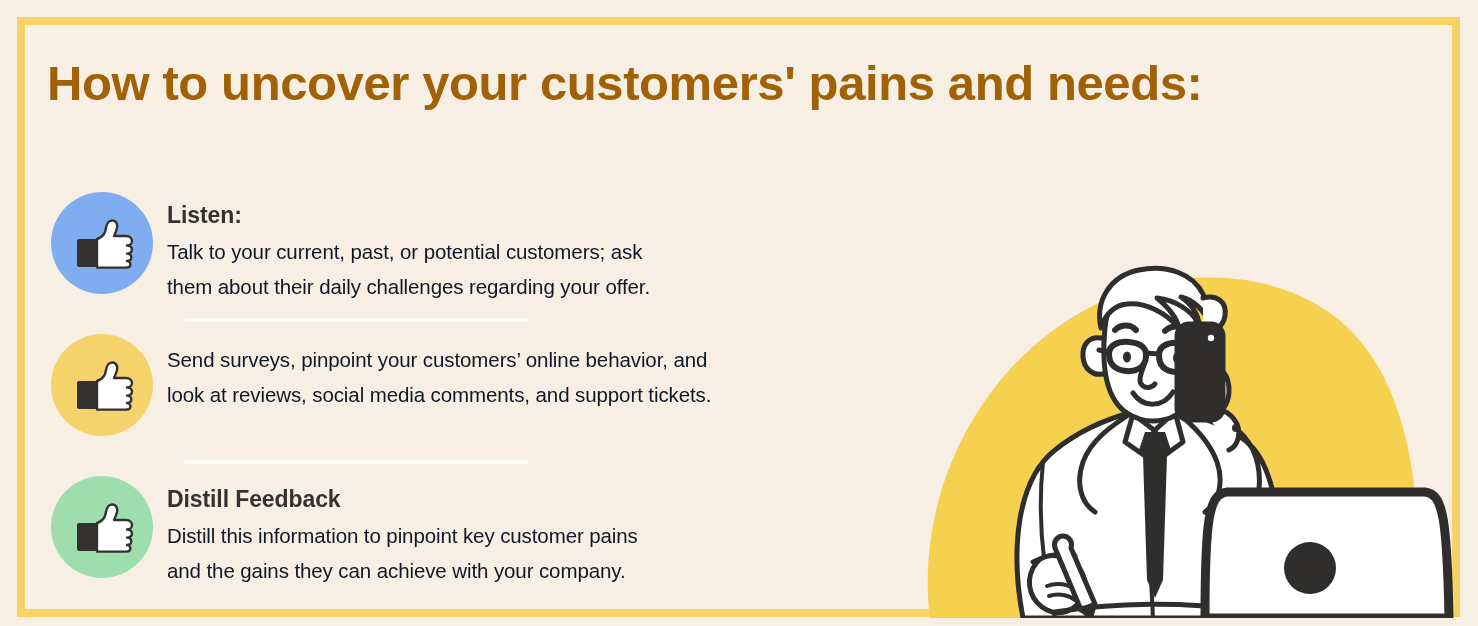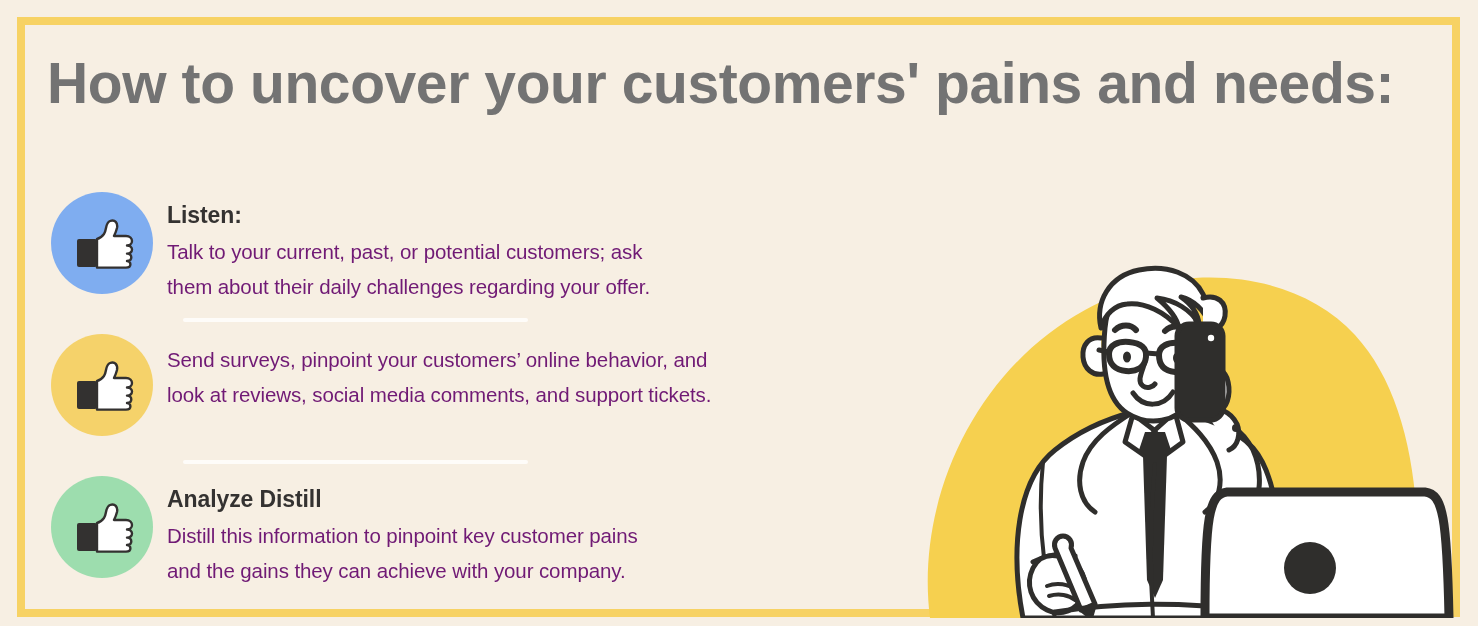--- a/index.html
+++ b/index.html
@@ -28,25 +28,25 @@
     border: 8px solid #F7D264;
     box-sizing: border-box;
     pointer-events: none;
   }
   
   #title {
     position: absolute;
     left: 47px;
     top: 50px;
     width: 1320px;
-    font-size: 57px;
+    font-size: 49px;
     line-height: 66px;
     font-weight: 700;
     letter-spacing: -0.4px;
-    color: #737373;
+    color: #a16207;
     white-space: nowrap;
   }
   
   #items {
     position: absolute;
     left: 51px;
     top: 192px;
     width: 800px;
   }
   .item {
@@ -70,21 +70,21 @@
     font-size: 23px;
     line-height: 30px;
     font-weight: 700;
     color: #343231;
     letter-spacing: -0.1px;
     margin-bottom: 4px;
   }
   .item-desc {
     font-size: 20.5px;
     line-height: 35px;
-    color: #701a75;
+    color: #0f172a;
     letter-spacing: -0.1px;
     white-space: pre-line;
   }
   .divider {
     margin-left: 132px;
     margin-top: 14px;
     margin-bottom: 12px;
     width: 345px;
     height: 4px;
     background: #FEFCF9;
@@ -148,21 +148,21 @@
     <div class="item">
       <div class="item-badge" style="background:#9DDDAE">
         <svg width="102" height="102" viewBox="0 0 102 102">
           <g transform="translate(26,28)">
             <rect x="0" y="19" width="20" height="28" rx="2" fill="#333130"></rect>
             <path d="M20 47 L20 19 C20 19 24 18 27 14 C30 10 28 3 33 1 C38 -1 41 3 40 8 C39 12 37 16 37 16 L49 16 C53 16 55 18.5 55 21 C55 23.5 53 25.5 50 25.5 C53 25.5 55 27.3 55 29.6 C55 31.9 53 33.6 50 33.6 C52.6 33.6 54.3 35.3 54.3 37.3 C54.3 39.4 52.6 41 50 41 C52 41 53.4 42.5 53.4 44.2 C53.4 46.1 51.8 47.6 49 47.6 L20 47.6 Z" fill="#FFFFFF" stroke="#333130" stroke-width="2.4" stroke-linejoin="round"></path>
           </g>
         </svg>
       </div>
       <div class="item-body">
-        <div class="item-heading">Analyze Distill</div>
+        <div class="item-heading">Distill Feedback</div>
         <div class="item-desc">Distill this information to pinpoint key customer pains
 and the gains they can achieve with your company.</div>
       </div>
     </div>
 
   </div>
 
   <div id="illustration">
     <svg width="560" height="368" viewBox="0 0 560 368">
       <defs>

